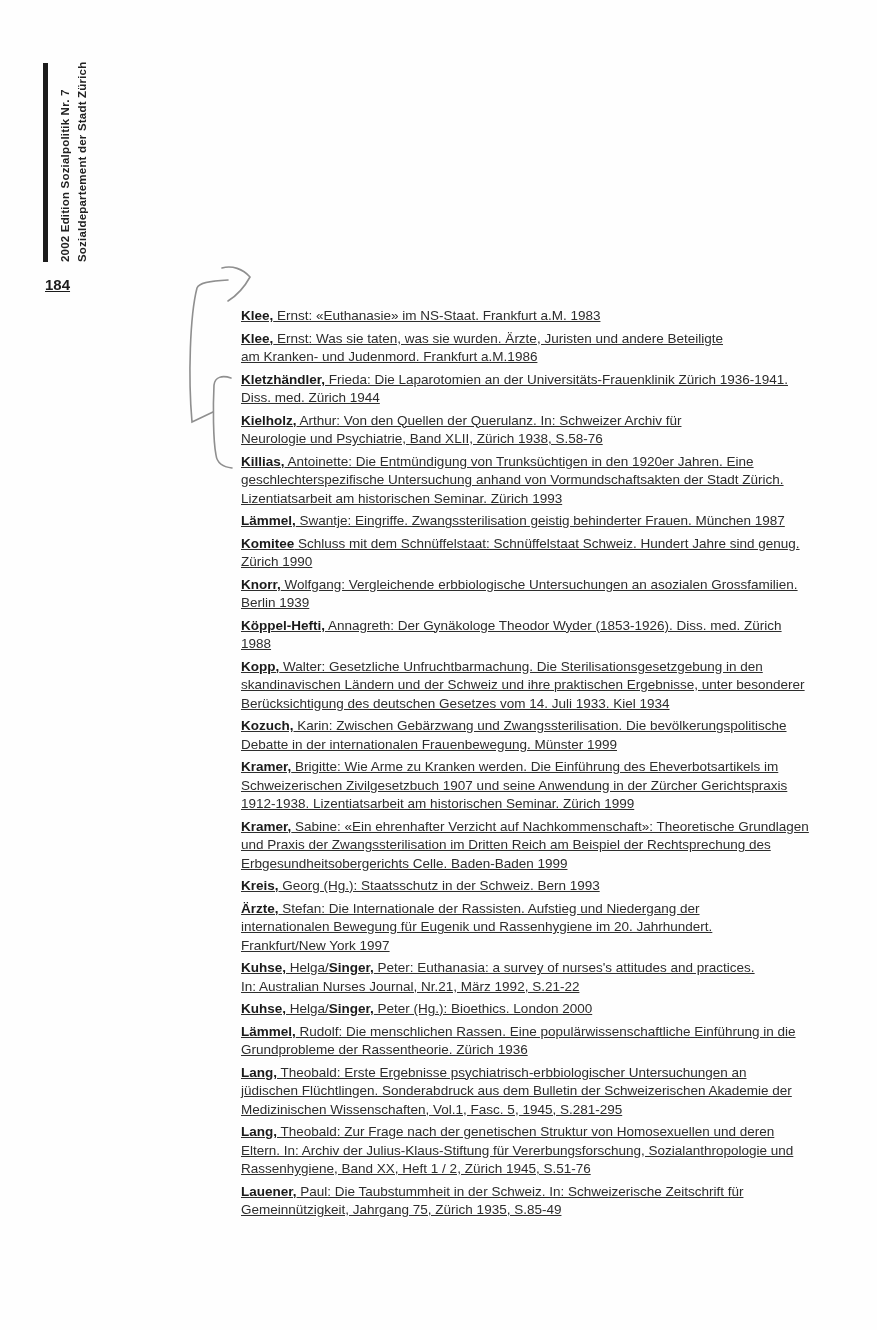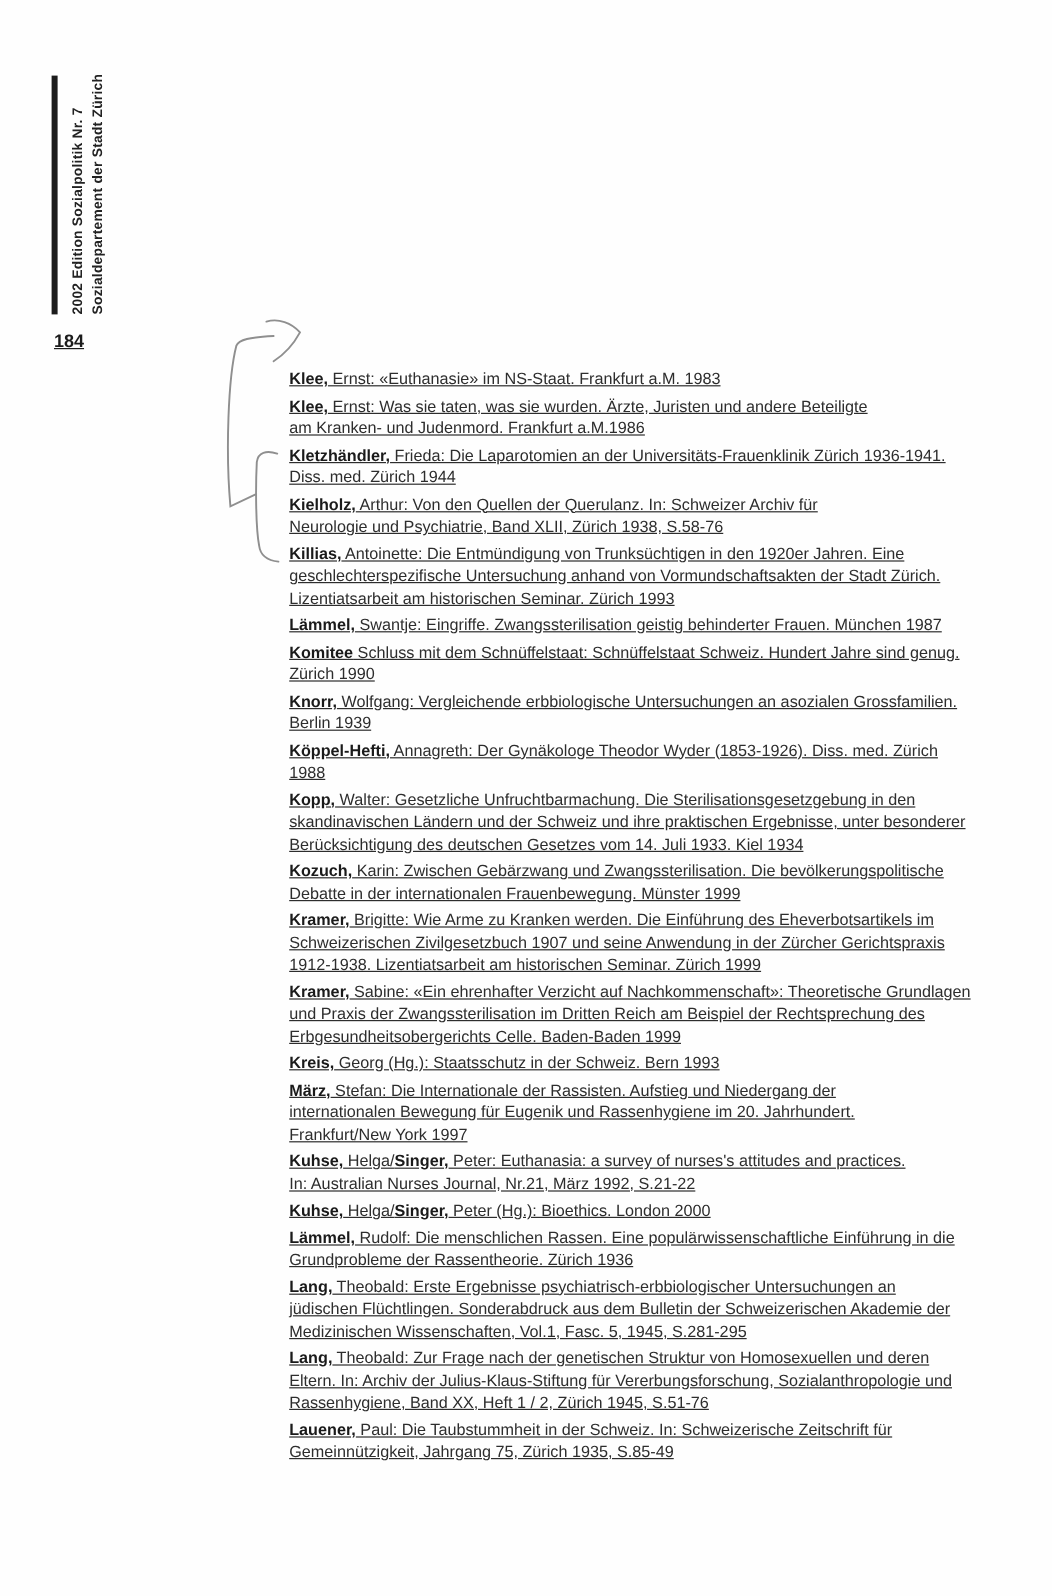--- a/index.html
+++ b/index.html
@@ -121,21 +121,21 @@
 Berücksichtigung des deutschen Gesetzes vom 14. Juli 1933. Kiel 1934</span></p>
       <p class="entry"><span class="b">Kozuch,</span><span class="r"> Karin: Zwischen Gebärzwang und Zwangssterilisation. Die bevölkerungspolitische
 Debatte in der internationalen Frauenbewegung. Münster 1999</span></p>
       <p class="entry"><span class="b">Kramer,</span><span class="r"> Brigitte: Wie Arme zu Kranken werden. Die Einführung des Eheverbotsartikels im
 Schweizerischen Zivilgesetzbuch 1907 und seine Anwendung in der Zürcher Gerichtspraxis
 1912-1938. Lizentiatsarbeit am historischen Seminar. Zürich 1999</span></p>
       <p class="entry"><span class="b">Kramer,</span><span class="r"> Sabine: «Ein ehrenhafter Verzicht auf Nachkommenschaft»: Theoretische Grundlagen
 und Praxis der Zwangssterilisation im Dritten Reich am Beispiel der Rechtsprechung des
 Erbgesundheitsobergerichts Celle. Baden-Baden 1999</span></p>
       <p class="entry"><span class="b">Kreis,</span><span class="r"> Georg (Hg.): Staatsschutz in der Schweiz. Bern 1993</span></p>
-      <p class="entry"><span class="b">März,</span><span class="r"> Stefan: Die Internationale der Rassisten. Aufstieg und Niedergang der
+      <p class="entry"><span class="b">Ärzte,</span><span class="r"> Stefan: Die Internationale der Rassisten. Aufstieg und Niedergang der
 internationalen Bewegung für Eugenik und Rassenhygiene im 20. Jahrhundert.
 Frankfurt/New York 1997</span></p>
       <p class="entry"><span class="b">Kuhse,</span><span class="r"> Helga/</span><span class="b">Singer,</span><span class="r"> Peter: Euthanasia: a survey of nurses's attitudes and practices.
 In: Australian Nurses Journal, Nr.21, März 1992, S.21-22</span></p>
       <p class="entry"><span class="b">Kuhse,</span><span class="r"> Helga/</span><span class="b">Singer,</span><span class="r"> Peter (Hg.): Bioethics. London 2000</span></p>
       <p class="entry"><span class="b">Lämmel,</span><span class="r"> Rudolf: Die menschlichen Rassen. Eine populärwissenschaftliche Einführung in die
 Grundprobleme der Rassentheorie. Zürich 1936</span></p>
       <p class="entry"><span class="b">Lang,</span><span class="r"> Theobald: Erste Ergebnisse psychiatrisch-erbbiologischer Untersuchungen an
 jüdischen Flüchtlingen. Sonderabdruck aus dem Bulletin der Schweizerischen Akademie der
 Medizinischen Wissenschaften, Vol.1, Fasc. 5, 1945, S.281-295</span></p>

